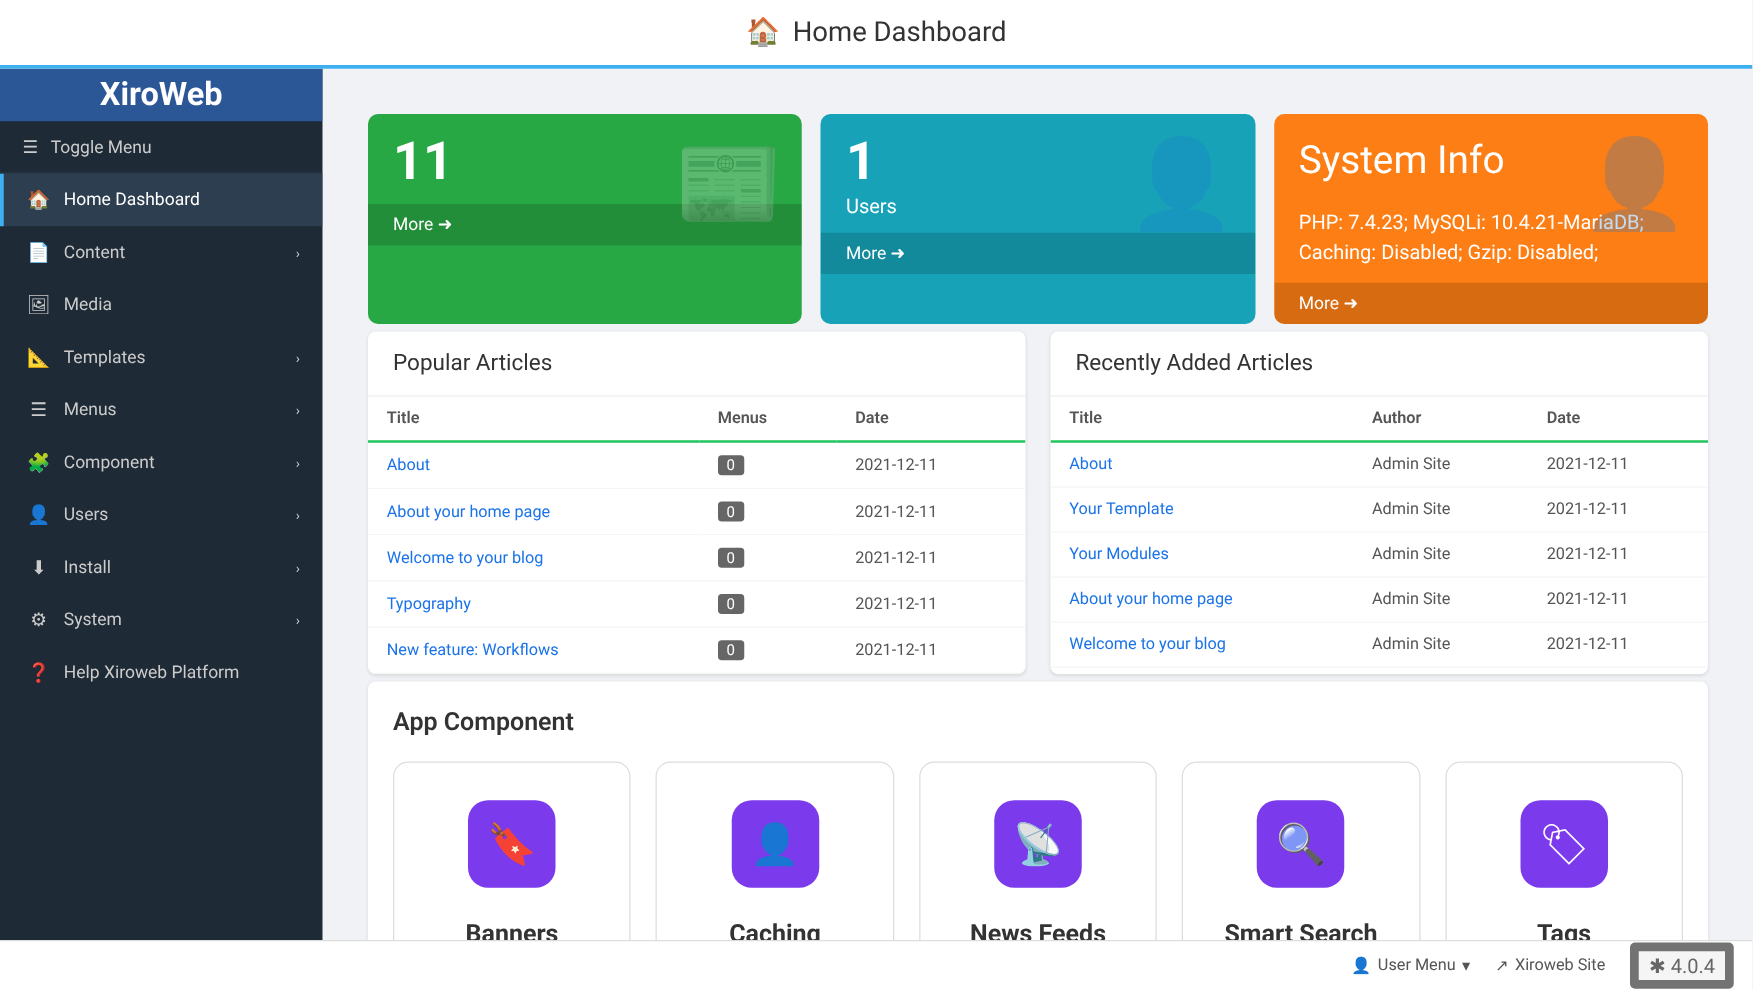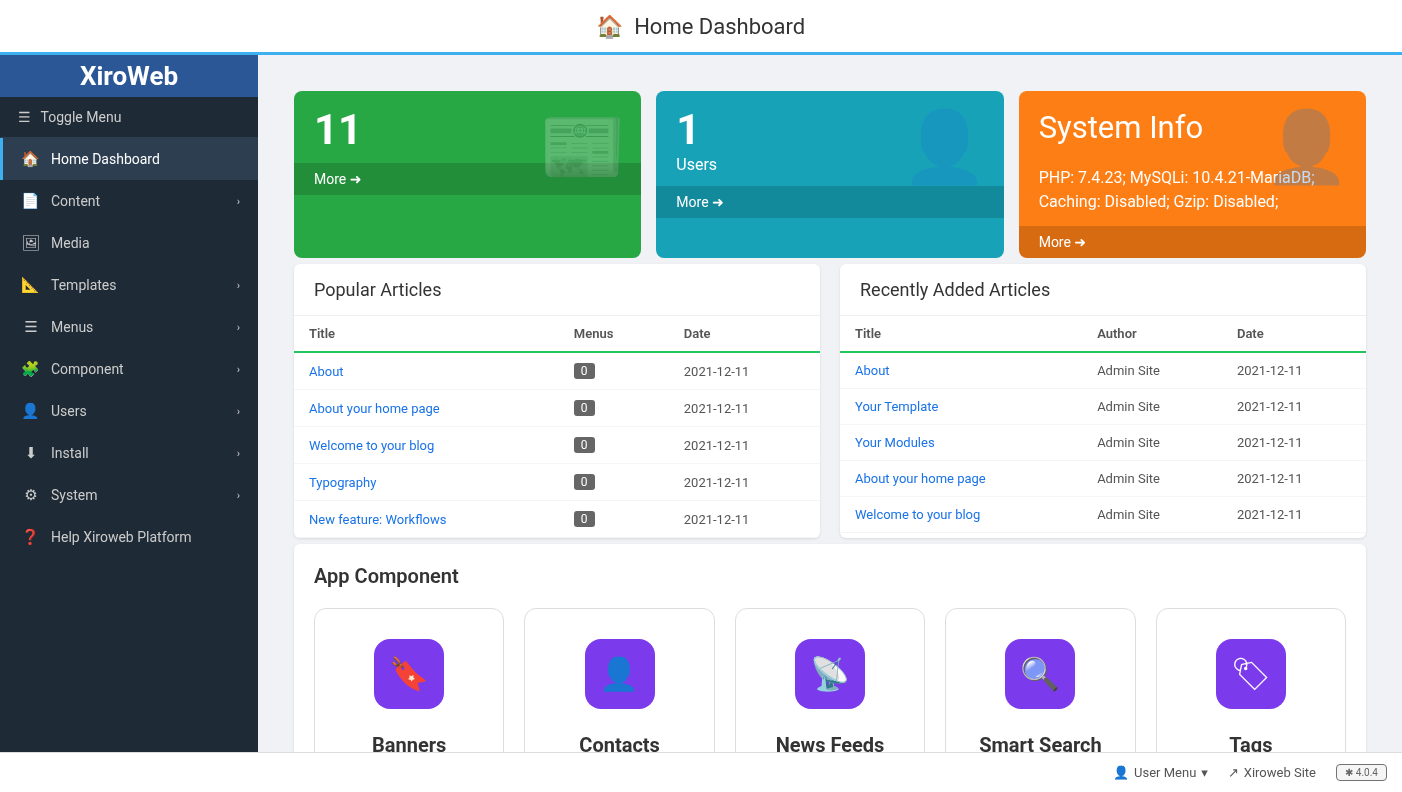--- a/index.html
+++ b/index.html
@@ -52,21 +52,21 @@
     .app-component { background: #fff; border-radius: 6px; padding: 20px; box-shadow: 0 1px 3px rgba(0,0,0,0.1); }
     .app-component h3 { font-size: 20px; font-weight: 600; color: #333; margin-bottom: 20px; }
     .app-cards { display: flex; gap: 20px; }
     .app-card { background: #fff; border: 1px solid #ddd; border-radius: 12px; padding: 30px 20px; text-align: center; flex: 1; cursor: pointer; min-width: 170px; }
     .app-card-icon { width: 70px; height: 70px; background: #7c3aed; border-radius: 16px; display: flex; align-items: center; justify-content: center; margin: 0 auto 15px; font-size: 32px; color: #fff; }
     .app-card-label { font-size: 20px; font-weight: 700; color: #333; margin-top: 24px; }
 
     
     .bottom-bar { background: #fff; border-top: 1px solid #ddd; display: flex; align-items: center; justify-content: flex-end; padding: 0 15px; height: 40px; gap: 20px; font-size: 13px; color: #555; flex-shrink: 0; }
     .bottom-bar-item { display: flex; align-items: center; gap: 5px; cursor: pointer; }
-    .version-badge { background: #f5f5f5; border: 1px solid #737373; border-radius: 4px; padding: 2px 8px; font-size: 10px; color: #666; display: flex; align-items: center; gap: 4px; }
+    .version-badge { background: #f5f5f5; border: 7px solid #737373; border-radius: 4px; padding: 2px 8px; font-size: 16px; color: #666; display: flex; align-items: center; gap: 4px; }
   </style>
 </head>
 <body>
 
 <div class="top-bar">
   <span class="top-bar-title">
     <span>🏠</span>
     <span>Home Dashboard</span>
   </span>
 </div>
@@ -246,21 +246,21 @@
 
     <div class="app-component">
       <h3>App Component</h3>
       <div class="app-cards" id="app-cards-container">
           <div class="app-card">
     <div class="app-card-icon">🔖</div>
     <div class="app-card-label">Banners</div>
   </div>
           <div class="app-card">
     <div class="app-card-icon">👤</div>
-    <div class="app-card-label">Contacts</div>
+    <div class="app-card-label">Caching</div>
   </div>
           <div class="app-card">
     <div class="app-card-icon">📡</div>
     <div class="app-card-label">News Feeds</div>
   </div>
           <div class="app-card">
     <div class="app-card-icon">🔍</div>
     <div class="app-card-label">Smart Search</div>
   </div>
           <div class="app-card">

